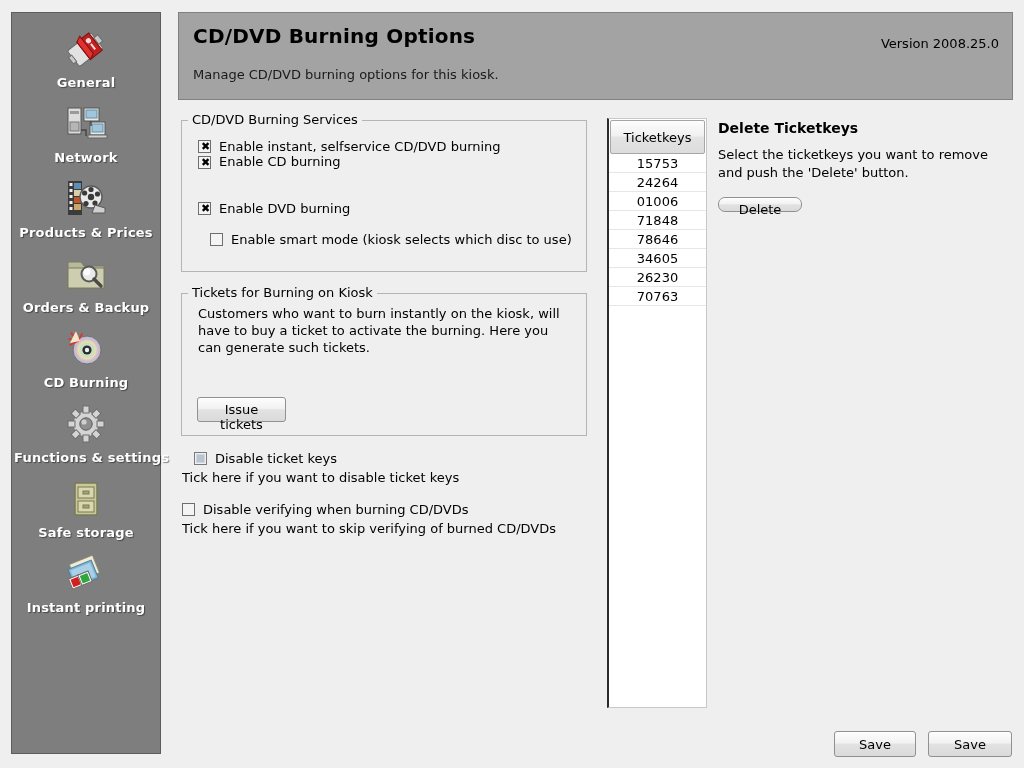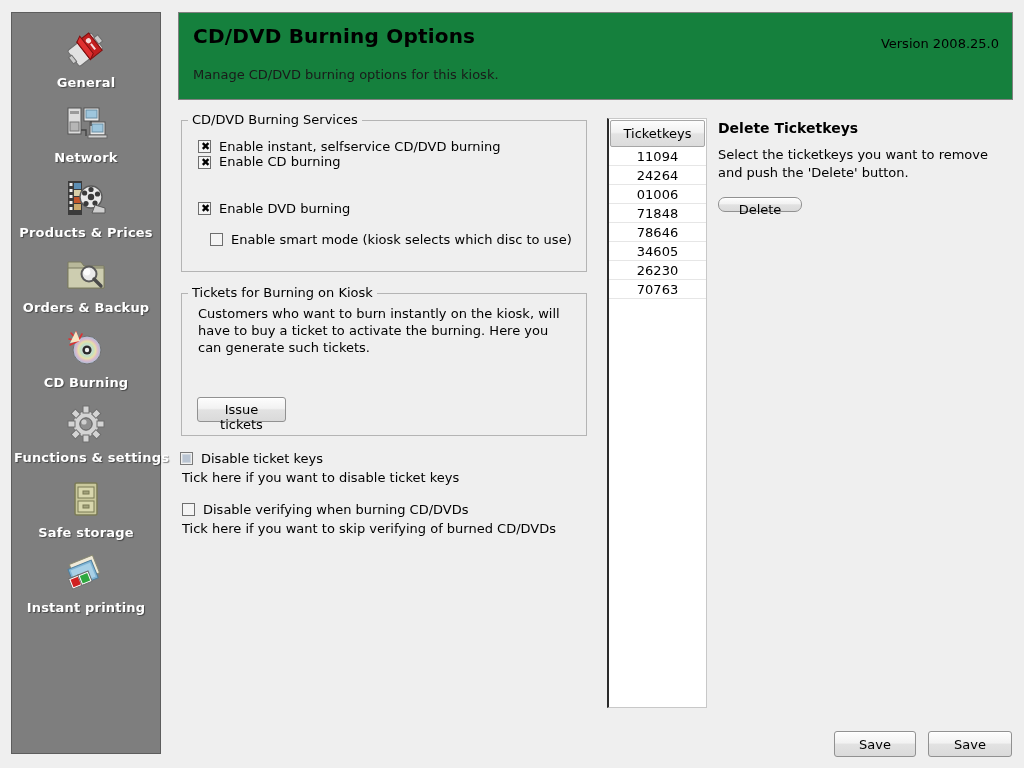--- a/index.html
+++ b/index.html
@@ -39,21 +39,21 @@
     letter-spacing: 0.2px;
     text-shadow: 1px 1px 1px rgba(0,0,0,0.45);
     line-height: 15px;
     white-space: nowrap;
   }
 
   
   #header-panel {
     position: absolute; left: 178px; top: 12px;
     width: 835px; height: 88px;
-    background: #15803d;
+    background: #a3a3a3;
     border: 1px solid #808080;
   }
   #page-title {
     position: absolute; left: 14px; top: 11px;
     font-size: 20px; font-weight: bold; color: #000;
     letter-spacing: 0.2px;
   }
   #page-subtitle {
     position: absolute; left: 14px; top: 54px;
     font-size: 13px; color: #1a1a1a;
@@ -153,21 +153,21 @@
 
   
   #list-wrap {
     position: absolute; left: 607px; top: 118px;
     width: 100px; height: 590px;
     background: #ffffff;
     border: 1px solid #c8c8c8;
     border-left: 2px solid #2b2b2b;
   }
   #list-header {
-    height: 27px;
+    height: 34px;
     margin: 1px 1px 0 1px;
     background: linear-gradient(to bottom, #fdfdfd 0%, #f1f1f1 45%, #e3e3e3 52%, #dcdcdc 100%);
     border: 1px solid #a6a6a6;
     border-radius: 2px;
     font-size: 13px; color: #000;
     display: flex; align-items: center; justify-content: center;
     cursor: default;
   }
   .list-row {
     height: 19px;
@@ -389,36 +389,36 @@
 
   <div class="fieldset" id="fs-tickets">
     <div class="fieldset-legend">Tickets for Burning on Kiosk</div>
   </div>
 
   <div class="desc-text" style="left:198px; top:305px; width:370px;">Customers who want to burn instantly on the kiosk, will have to buy a ticket to activate the burning. Here you can generate such tickets.</div>
 
 
   <button class="btn" style="position:absolute; left:197px; top:397px; width:89px; height:25px;">Issue tickets</button>
 
-  <div class="cb-row" style="left:180px; top:451px;">
+  <div class="cb-row" style="left:194px; top:451px;">
     <span class="cbox focused"></span>
     <span>Disable ticket keys</span>
   </div>
   <div class="desc-text" style="left:182px; top:469px;">Tick here if you want to disable ticket keys</div>
 
   <div class="cb-row" style="left:182px; top:502px;">
     <span class="cbox"></span>
     <span>Disable verifying when burning CD/DVDs</span>
   </div>
   <div class="desc-text" style="left:182px; top:520px;">Tick here if you want to skip verifying of burned CD/DVDs</div>
 
   <div id="list-wrap">
     <div id="list-header">Ticketkeys</div>
     <div id="list-rows">
-        <div class="list-row">11094</div>
+        <div class="list-row">15753</div>
         <div class="list-row">24264</div>
         <div class="list-row">01006</div>
         <div class="list-row">71848</div>
         <div class="list-row">78646</div>
         <div class="list-row">34605</div>
         <div class="list-row">26230</div>
         <div class="list-row">70763</div>
       </div>
   </div>
 

